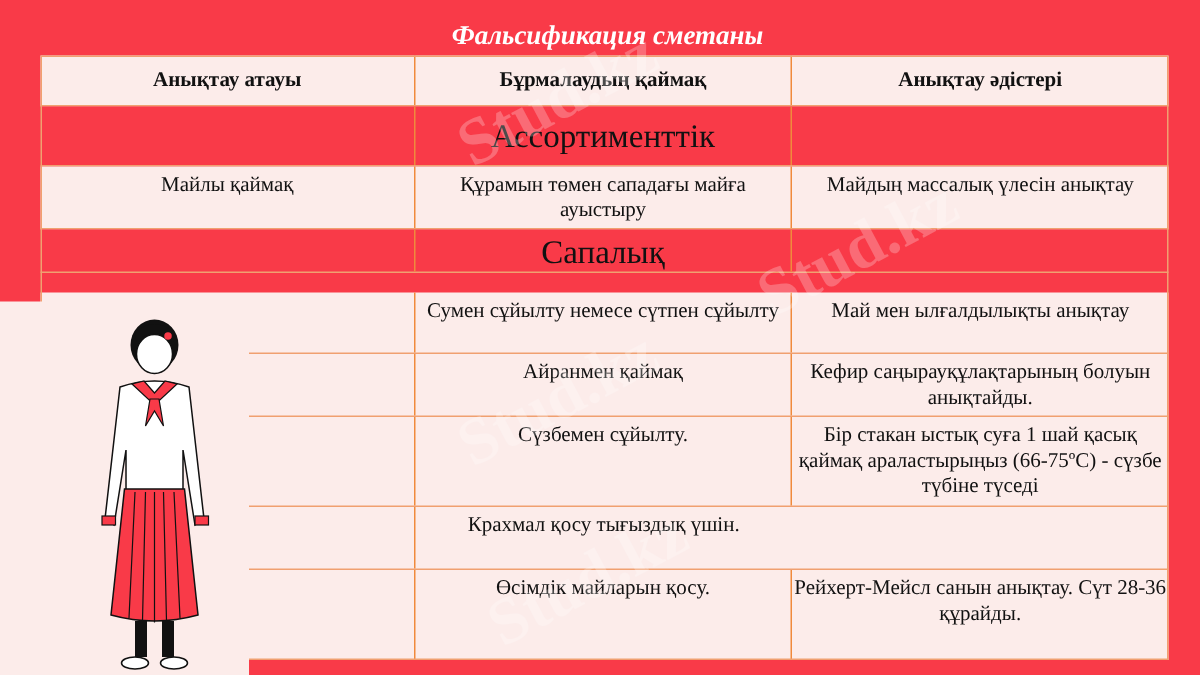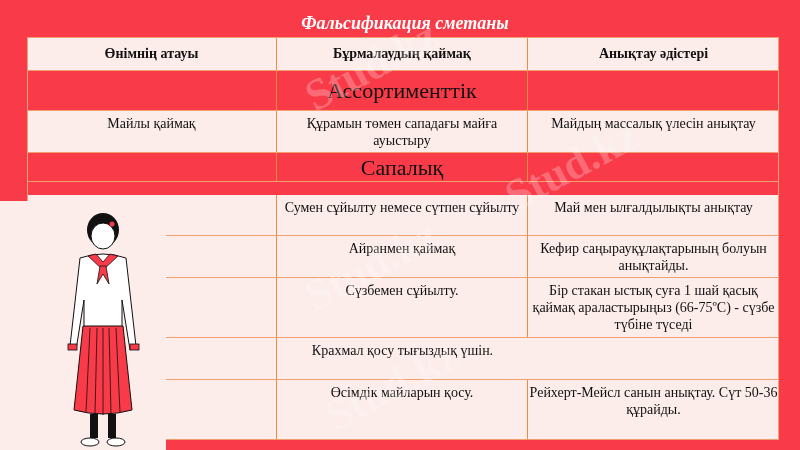--- a/index.html
+++ b/index.html
@@ -27,21 +27,21 @@
   .wm { position:absolute; color:rgba(255,255,255,0.25); font-weight:bold; font-size:44px;
         transform:rotate(-28deg); pointer-events:none; font-family:"Liberation Serif", serif; }
 </style>
 </head>
 <body>
 
 <div class="title">Фальсификация сметаны</div>
 
 <div class="tbl">
   <div class="row light hdr" style="top:0;height:34px;">
-    <div class="cell c1">Өнімнің атауы</div>
+    <div class="cell c1">Анықтау атауы</div>
     <div class="cell c2">Бұрмалаудың қаймақ</div>
     <div class="cell c3">Анықтау әдістері</div>
   </div>
 
   <div class="row red section" style="top:34px;height:40px;">
     <div class="cell c1"></div>
     <div class="cell c2">Ассортименттік</div>
     <div class="cell c3"></div>
   </div>
 
@@ -72,21 +72,21 @@
     <div class="cell c2">Сүзбемен сұйылту.</div>
     <div class="cell c3">Бір стакан ыстық суға 1 шай қасық қаймақ араластырыңыз (66-75ºC) - сүзбе түбіне түседі</div>
   </div>
   <div class="row light" style="top:301px;height:42px;">
     <div class="cell c1"></div>
     <div class="cell c2">Крахмал қосу тығыздық үшін.</div>
   </div>
   <div class="row light" style="top:343px;height:60px;border-bottom:none;">
     <div class="cell c1"></div>
     <div class="cell c2">Өсімдік майларын қосу.</div>
-    <div class="cell c3">Рейхерт-Мейсл санын анықтау. Сүт 50-36 құрайды.</div>
+    <div class="cell c3">Рейхерт-Мейсл санын анықтау. Сүт 28-36 құрайды.</div>
   </div>
 </div>
 <div class="frame"></div>
 
 <div class="leftpanel"></div>
 <div class="bottomstrip"></div>
 
 <svg class="girl" viewBox="0 0 110 240">
   <ellipse cx="53" cy="20" rx="16" ry="17" fill="#111"></ellipse>
   <ellipse cx="53" cy="26" rx="12" ry="13" fill="#fff" stroke="#111" stroke-width="1"></ellipse>

